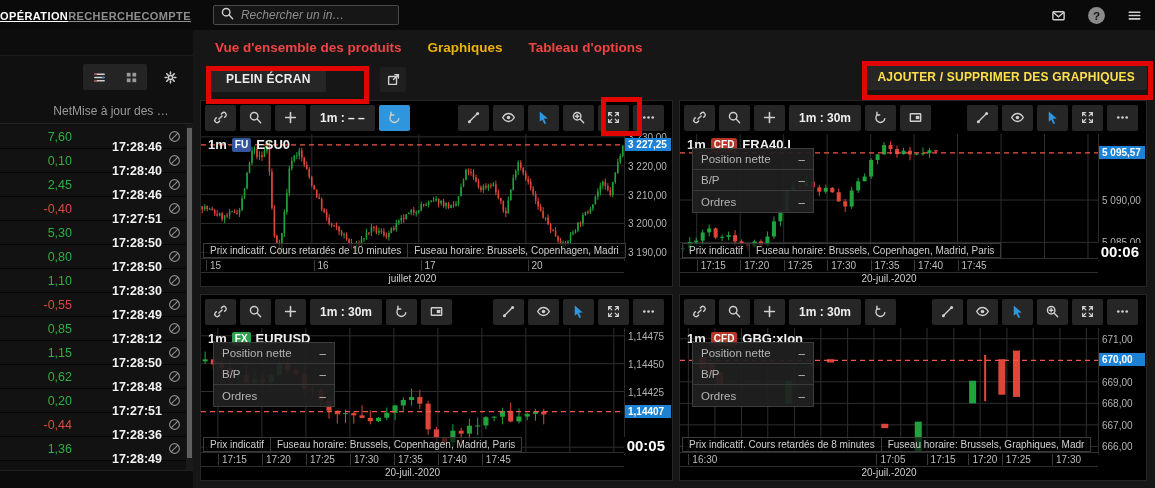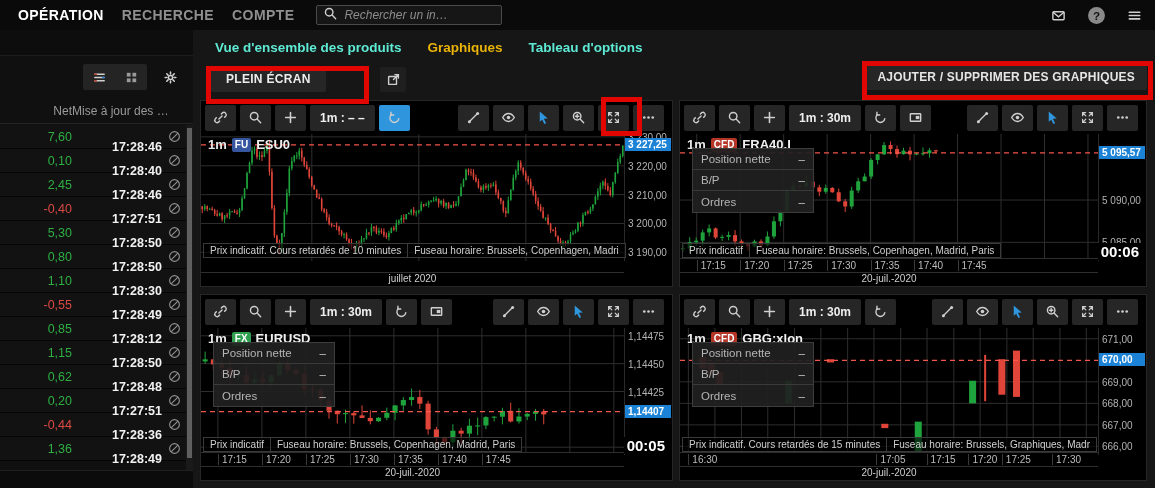--- a/index.html
+++ b/index.html
@@ -2,21 +2,21 @@
 <html><head>
 <meta charset="utf-8">
 <style>
   * { margin:0; padding:0; box-sizing:border-box; }
   html,body { background:#000; }
   body { font-family:"Liberation Sans", sans-serif; width:1155px; height:488px; overflow:hidden; position:relative; color:#ddd; }
   #app { position:absolute; inset:0; }
 
   
   #topbar { position:absolute; left:0; top:0; width:1155px; height:30px; background:#0a0a0a; display:flex; align-items:center; }
-  .menu-item { font-size:14px; font-weight:bold; color:#8f8f8f; margin-left:18px; letter-spacing:.4px; cursor:pointer; }
+  .menu-item { font-size:11px; font-weight:bold; color:#8f8f8f; letter-spacing:.4px; cursor:pointer;text-decoration:underline; }
   .menu-item.active { color:#fff; }
   #search-box { margin-left:22px; width:186px; height:20px; background:#161616; border:1px solid #4a4a4a; border-radius:2px; display:flex; align-items:center; padding:0 6px; }
   #search-box svg { flex:0 0 auto; }
   #search-input { background:transparent; border:none; outline:none; color:#bbb; font-style:italic; font-size:12px; width:100%; margin-left:6px; font-family:"Liberation Sans",sans-serif; }
   #search-input::placeholder { color:#8d8d8d; font-style:italic; }
   #topbar-right { position:absolute; right:10px; top:0; height:30px; display:flex; align-items:center; gap:16px; }
   .tb-icon { width:22px; height:22px; display:flex; align-items:center; justify-content:center; cursor:pointer; }
 
   
   #sidebar { position:absolute; left:0; top:30px; width:193px; height:458px; background:#101010; }
@@ -34,26 +34,26 @@
   .net-pos { color:#2fae43; } .net-neg { color:#d94a43; }
   .row-time { flex:1; text-align:right; font-size:12.5px; font-weight:bold; color:#f2f2f2;margin-top:20px; }
   .row-cancel { width:24px; display:flex; justify-content:center; cursor:pointer; }
   #sidebar-scroll { position:absolute; right:0; top:95px; width:7px; height:350px; background:#1a1a1a; }
   #sidebar-scroll-thumb { position:absolute; left:1px; top:3px; width:5px; height:330px; background:#5f5f5f; }
   #sidebar-bottom { position:absolute; bottom:0; left:0; width:193px; height:18px; background:#0b0b0b; border-top:1px solid #202020; }
 
   
   #main { position:absolute; left:193px; top:30px; width:962px; height:458px; background:#161616; }
   #tabs-row { height:34px; display:flex; align-items:center; padding-left:22px; gap:26px; }
-  .tab { font-size:13.5px; font-weight:bold; color:#5eead4; cursor:pointer; }
+  .tab { font-size:13.5px; font-weight:bold; color:#ef4444; cursor:pointer; }
   .tab.active { color:#eab308; }
   #actions-row { height:36px; position:relative; }
   #fullscreen-btn { position:absolute; left:18px; top:2px; background:#262626; color:#ececec; font-size:12px; font-weight:bold; padding:6px 15px; border-radius:2px; cursor:pointer; letter-spacing:.3px; }
   #popout-btn { position:absolute; left:187px; top:3px; width:26px; height:25px; background:#1f1f1f; border-radius:2px; display:flex; align-items:center; justify-content:center; cursor:pointer; }
-  #addremove-btn { position:absolute; right:8px; top:0px; background:#262626; color:#e5e5e5; font-size:12px; font-weight:bold; padding:6px 12px; border-radius:2px; cursor:pointer; letter-spacing:.2px; }
+  #addremove-btn { position:absolute; right:8px; top:0px; background:#262626; color:#fde047; font-size:12px; font-weight:bold; padding:6px 12px; border-radius:2px; cursor:pointer; letter-spacing:.2px; }
 
   #charts-grid { position:absolute; left:7px; top:70px; display:grid; grid-template-columns:473px 468px; grid-template-rows:187px 187px; gap:7px 6px; }
   .panel { background:#000; border:1px solid #262626; position:relative; overflow:hidden; }
   .chart-toolbar { height:33px; display:flex; align-items:center; padding:0 4px; position:relative; background:#000; }
   .ct-btn { width:31px; height:26px; background:#262626; border-radius:2px; display:flex; align-items:center; justify-content:center; margin-right:4px; cursor:pointer; }
   .ct-btn.blue { background:#2f96dd; }
   .ct-interval { width:auto; padding:0 10px; color:#efefef; font-size:12px; font-weight:bold; white-space:nowrap; }
   .ct-right { position:absolute; right:4px; top:0; height:33px; display:flex; align-items:center; }
   .chart-body { position:absolute; left:0; top:33px; right:0; bottom:0; }
   .plot-wrap { position:absolute; left:0; top:0; right:48px; height:127px; cursor:crosshair; }
@@ -742,20 +742,26 @@
             </div>
             <div class="legend">
               <span class="lg-int">1m</span>
               <span class="lg-badge" style="background: rgb(53, 85, 158);">FU</span>
               <span class="lg-sym">ESU0</span>
             </div>
             <div class="footer-row">
               <span class="footer-cell">Prix indicatif. Cours retardés de 10 minutes</span>
               <span class="footer-cell">Fuseau horaire: Brussels, Copenhagen, Madri</span>
             </div>
+            <div class="x-axis">
+              <span class="x-tick" style="left: 5.076px;">15</span>
+              <span class="x-tick" style="left: 112.518px;">16</span>
+              <span class="x-tick" style="left: 219.537px;">17</span>
+              <span class="x-tick" style="left: 326.556px;">20</span>
+            </div>
             <div class="date-row">juillet 2020</div>
           </div>
         </div>
         <div class="panel">
           <div class="chart-toolbar">
             <span class="ct-btn">
               <svg width="15" height="15" viewBox="0 0 16 16" fill="none" stroke="#cfcfcf" stroke-width="1.5" stroke-linecap="round">
                 <path d="M6.3 9.7l3.4-3.4"></path>
                 <path d="M8.9 4.3l1.2-1.2a2.5 2.5 0 013.5 3.5l-1.2 1.2"></path>
                 <path d="M7.1 11.7l-1.2 1.2a2.5 2.5 0 01-3.5-3.5l1.2-1.2"></path>
@@ -1296,21 +1302,21 @@
               <div class="pos-row">
                 <span>B/P</span>
                 <span class="pos-dash">–</span>
               </div>
               <div class="pos-row">
                 <span>Ordres</span>
                 <span class="pos-dash">–</span>
               </div>
             </div>
             <div class="footer-row">
-              <span class="footer-cell">Prix indicatif. Cours retardés de 15 minutes</span>
+              <span class="footer-cell">Prix indicatif. Cours retardés de 8 minutes</span>
               <span class="footer-cell">Fuseau horaire: Brussels, Graphiques, Madr</span>
             </div>
             <div class="x-axis">
               <span class="x-tick" style="left: 8.36px;">16:30</span>
               <span class="x-tick" style="left: 196.46px;">17:05</span>
               <span class="x-tick" style="left: 246.62px;">17:15</span>
               <span class="x-tick" style="left: 288.42px;">17:20</span>
               <span class="x-tick" style="left: 321.86px;">17:25</span>
               <span class="x-tick" style="left: 372.02px;">17:30</span>
             </div>

